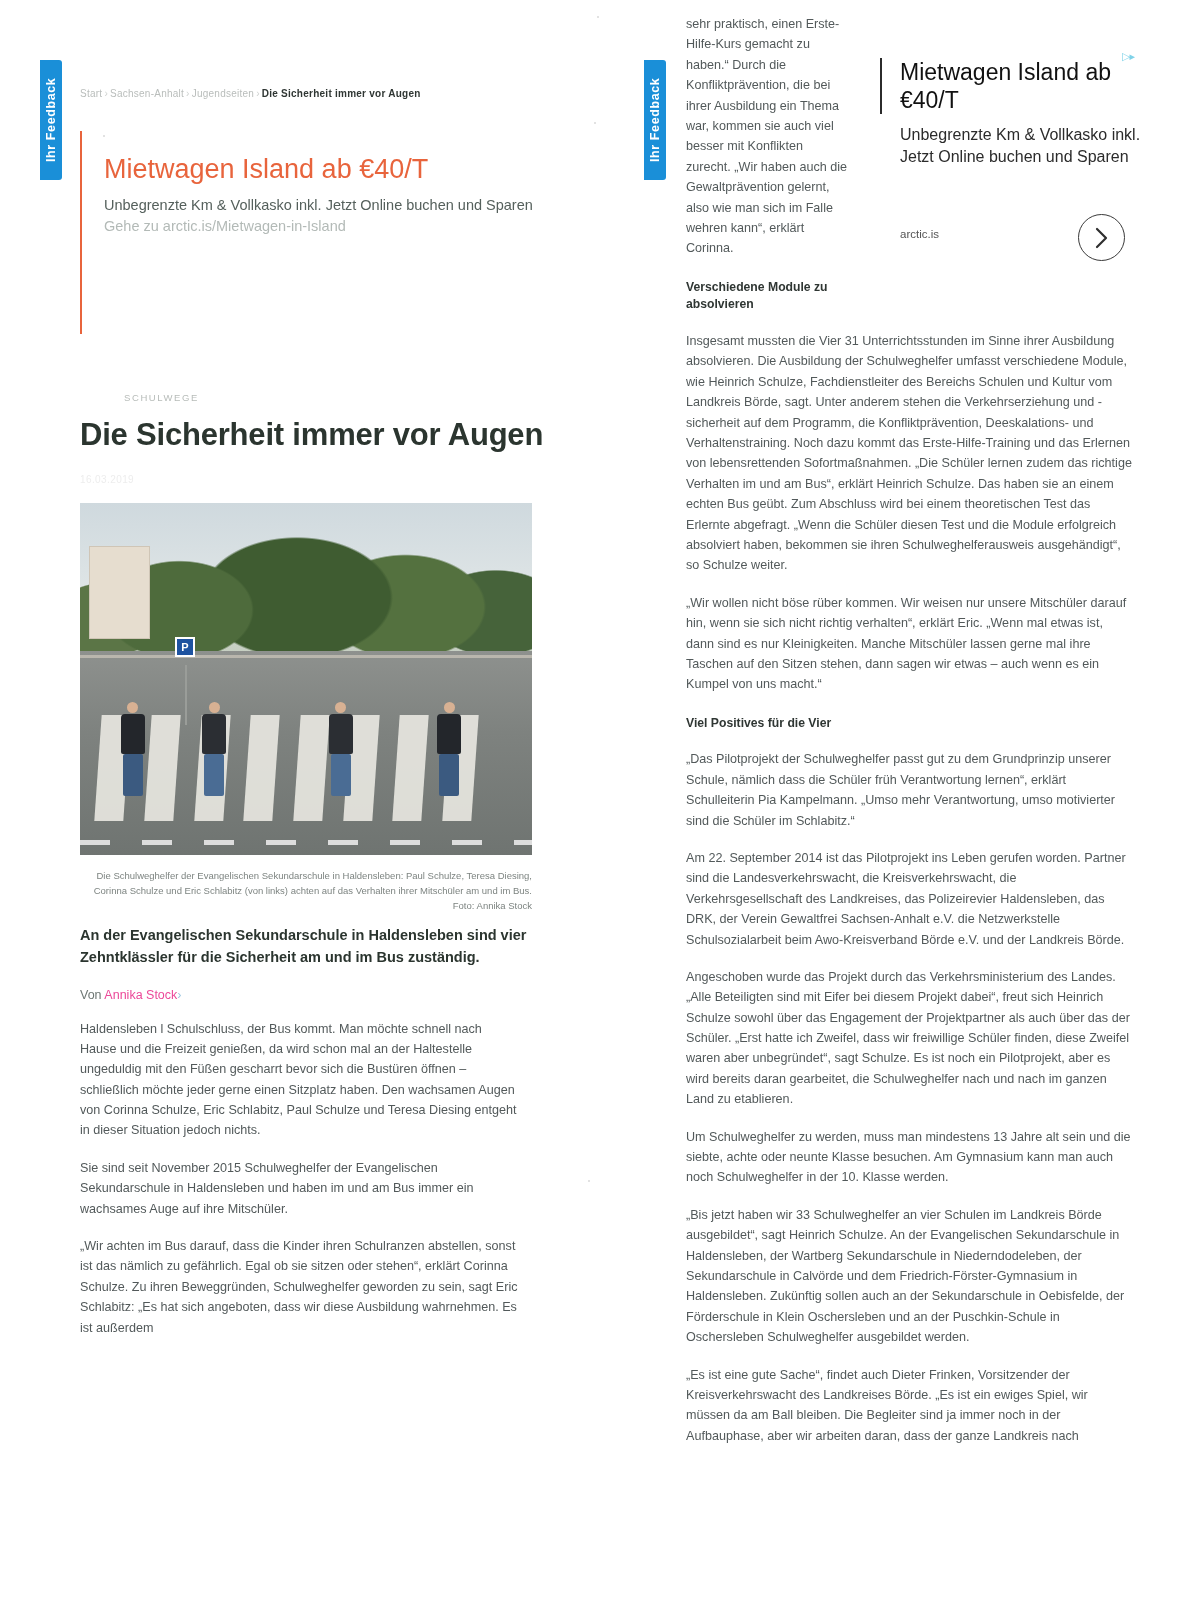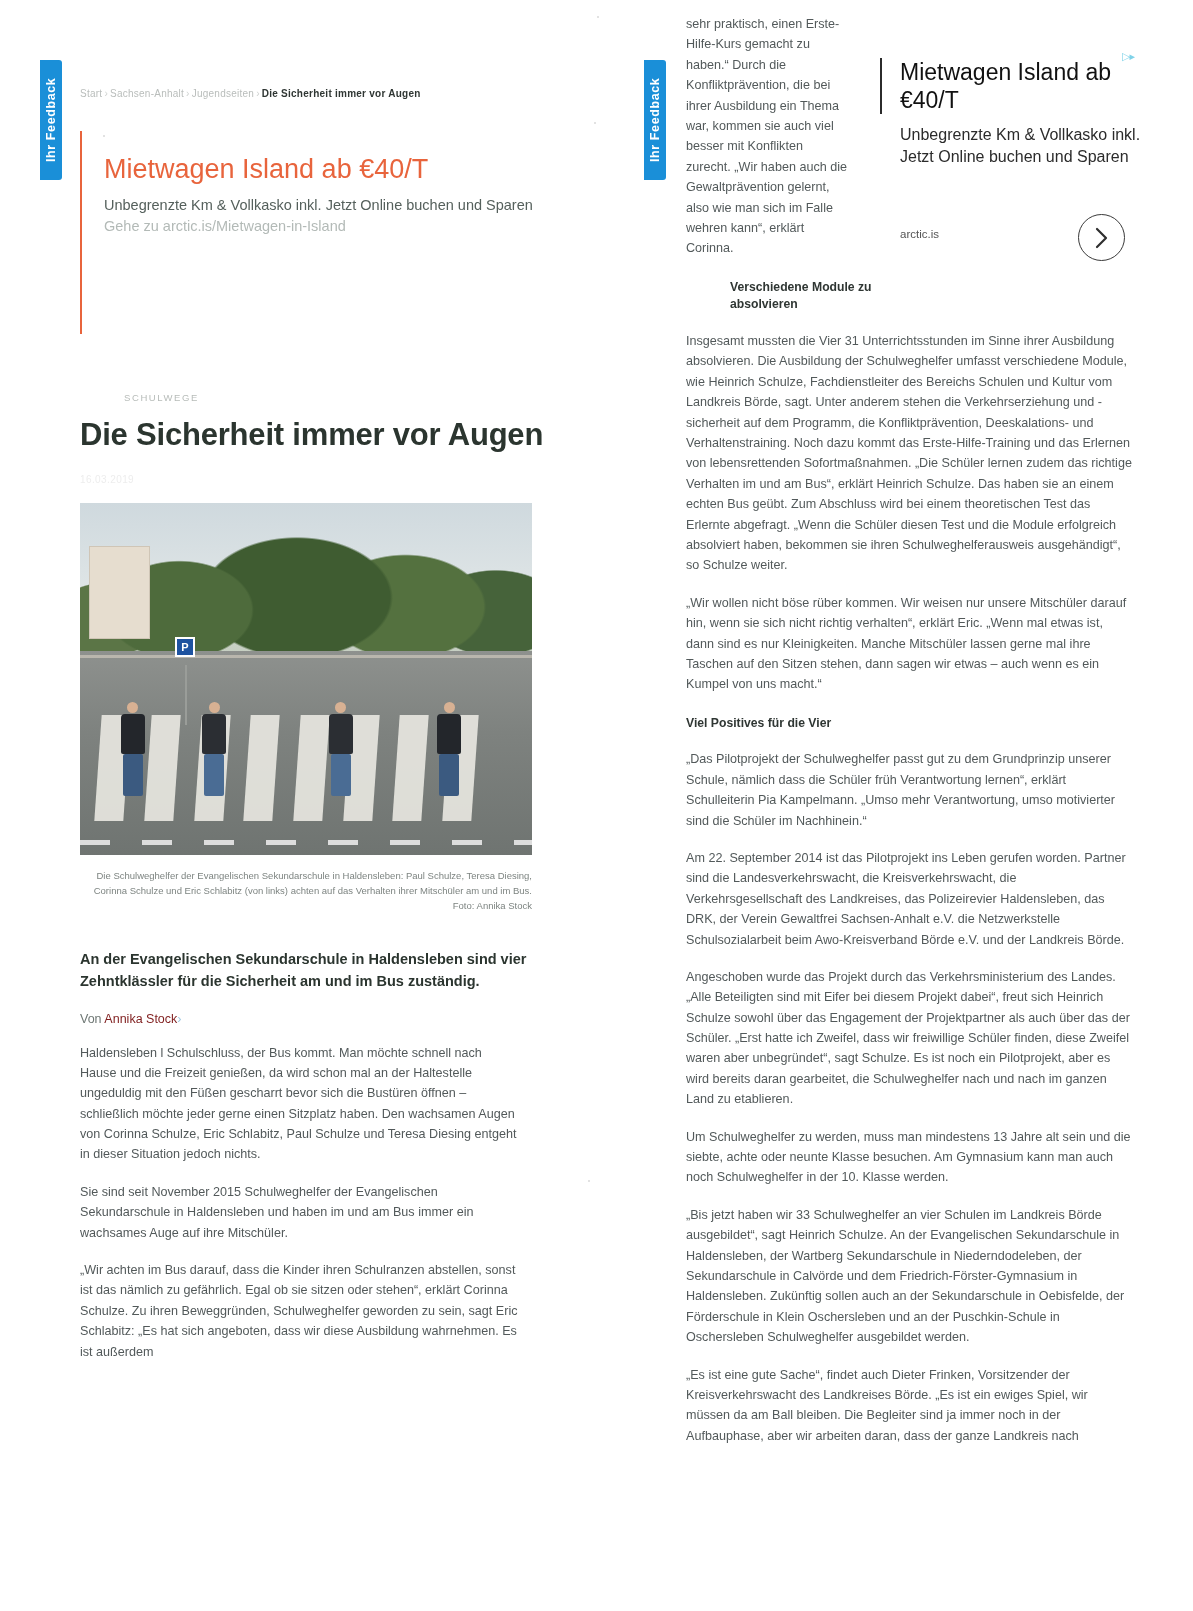--- a/index.html
+++ b/index.html
@@ -163,33 +163,33 @@
     margin-top: 14px;
     width: 452px;
     text-align: right;
     font-size: 9.5px;
     line-height: 1.55;
     color: #7d8481;
     padding-right: 2px;
   }
 
   .lede {
-    margin-top: 36px;
+    margin-top: 12px;
     font-size: 14.5px;
     font-weight: 700;
     color: #2b352f;
     line-height: 1.45;
     width: 452px;
   }
   .byline {
     margin-top: 20px;
     font-size: 12.5px;
     color: #6e7774;
   }
-  .byline a { color: #7f1d1d; text-decoration: none; }
+  .byline a { color: #ec4899; text-decoration: none; }
   .byline .chev { color: #9cc7e0; }
 
   .body-p {
     margin-top: 17px;
     font-size: 12.6px;
     line-height: 1.62;
     color: #52595a;
     width: 438px;
   }
 
@@ -205,21 +205,21 @@
   .r-wide .body-p { width: 448px; }
 
   .sub-head {
     font-size: 12.2px;
     font-weight: 700;
     color: #2f3633;
     line-height: 1.45;
     margin-top: 20px;
     margin-bottom: 12px;
   }
-  .sub-head.narrow { width: 175px; margin-left: 44px; }
+  .sub-head.narrow { width: 175px; }
 
   
   .ad-right {
     position: absolute;
     left: 880px;
     top: 40px;
     width: 272px;
     height: 228px;
   }
   .ad-choice {
@@ -335,21 +335,21 @@
   <div class="r-flow">
     <p class="body-p">sehr praktisch, einen Erste-Hilfe-Kurs gemacht zu haben.“ Durch die Konfliktprävention, die bei ihrer Ausbildung ein Thema war, kommen sie auch viel besser mit Konflikten zurecht. „Wir haben auch die Gewaltprävention gelernt, also wie man sich im Falle wehren kann“, erklärt Corinna.</p>
   </div>
 
   <div class="r-wide">
     <h2 class="sub-head narrow">Verschiedene Module zu absolvieren</h2>
     <p class="body-p">Insgesamt mussten die Vier 31 Unterrichtsstunden im Sinne ihrer Ausbildung absolvieren. Die Ausbildung der Schulweghelfer umfasst verschiedene Module, wie Heinrich Schulze, Fachdienstleiter des Bereichs Schulen und Kultur vom Landkreis Börde, sagt. Unter anderem stehen die Verkehrserziehung und -sicherheit auf dem Programm, die Konfliktprävention, Deeskalations- und Verhaltenstraining. Noch dazu kommt das Erste-Hilfe-Training und das Erlernen von lebensrettenden Sofortmaßnahmen. „Die Schüler lernen zudem das richtige Verhalten im und am Bus“, erklärt Heinrich Schulze. Das haben sie an einem echten Bus geübt. Zum Abschluss wird bei einem theoretischen Test das Erlernte abgefragt. „Wenn die Schüler diesen Test und die Module erfolgreich absolviert haben, bekommen sie ihren Schulweghelferausweis ausgehändigt“, so Schulze weiter.</p>
     <p class="body-p">„Wir wollen nicht böse rüber kommen. Wir weisen nur unsere Mitschüler darauf hin, wenn sie sich nicht richtig verhalten“, erklärt Eric. „Wenn mal etwas ist, dann sind es nur Kleinigkeiten. Manche Mitschüler lassen gerne mal ihre Taschen auf den Sitzen stehen, dann sagen wir etwas – auch wenn es ein Kumpel von uns macht.“</p>
 
     <h2 class="sub-head">Viel Positives für die Vier</h2>
-    <p class="body-p">„Das Pilotprojekt der Schulweghelfer passt gut zu dem Grundprinzip unserer Schule, nämlich dass die Schüler früh Verantwortung lernen“, erklärt Schulleiterin Pia Kampelmann. „Umso mehr Verantwortung, umso motivierter sind die Schüler im Nachhinein.“</p>
+    <p class="body-p">„Das Pilotprojekt der Schulweghelfer passt gut zu dem Grundprinzip unserer Schule, nämlich dass die Schüler früh Verantwortung lernen“, erklärt Schulleiterin Pia Kampelmann. „Umso mehr Verantwortung, umso motivierter sind die Schüler im Schlabitz.“</p>
     <p class="body-p">Am 22. September 2014 ist das Pilotprojekt ins Leben gerufen worden. Partner sind die Landesverkehrswacht, die Kreisverkehrswacht, die Verkehrsgesellschaft des Landkreises, das Polizeirevier Haldensleben, das DRK, der Verein Gewaltfrei Sachsen-Anhalt e.V. die Netzwerkstelle Schulsozialarbeit beim Awo-Kreisverband Börde e.V. und der Landkreis Börde.</p>
     <p class="body-p">Angeschoben wurde das Projekt durch das Verkehrsministerium des Landes. „Alle Beteiligten sind mit Eifer bei diesem Projekt dabei“, freut sich Heinrich Schulze sowohl über das Engagement der Projektpartner als auch über das der Schüler. „Erst hatte ich Zweifel, dass wir freiwillige Schüler finden, diese Zweifel waren aber unbegründet“, sagt Schulze. Es ist noch ein Pilotprojekt, aber es wird bereits daran gearbeitet, die Schulweghelfer nach und nach im ganzen Land zu etablieren.</p>
     <p class="body-p">Um Schulweghelfer zu werden, muss man mindestens 13 Jahre alt sein und die siebte, achte oder neunte Klasse besuchen. Am Gymnasium kann man auch noch Schulweghelfer in der 10. Klasse werden.</p>
     <p class="body-p">„Bis jetzt haben wir 33 Schulweghelfer an vier Schulen im Landkreis Börde ausgebildet“, sagt Heinrich Schulze. An der Evangelischen Sekundarschule in Haldensleben, der Wartberg Sekundarschule in Niederndodeleben, der Sekundarschule in Calvörde und dem Friedrich-Förster-Gymnasium in Haldensleben. Zukünftig sollen auch an der Sekundarschule in Oebisfelde, der Förderschule in Klein Oschersleben und an der Puschkin-Schule in Oschersleben Schulweghelfer ausgebildet werden.</p>
     <p class="body-p">„Es ist eine gute Sache“, findet auch Dieter Frinken, Vorsitzender der Kreisverkehrswacht des Landkreises Börde. „Es ist ein ewiges Spiel, wir müssen da am Ball bleiben. Die Begleiter sind ja immer noch in der Aufbauphase, aber wir arbeiten daran, dass der ganze Landkreis nach</p>
   </div>
 </div>
 
 <div class="ad-right">
   <div class="ad-choice">▷▸</div>

